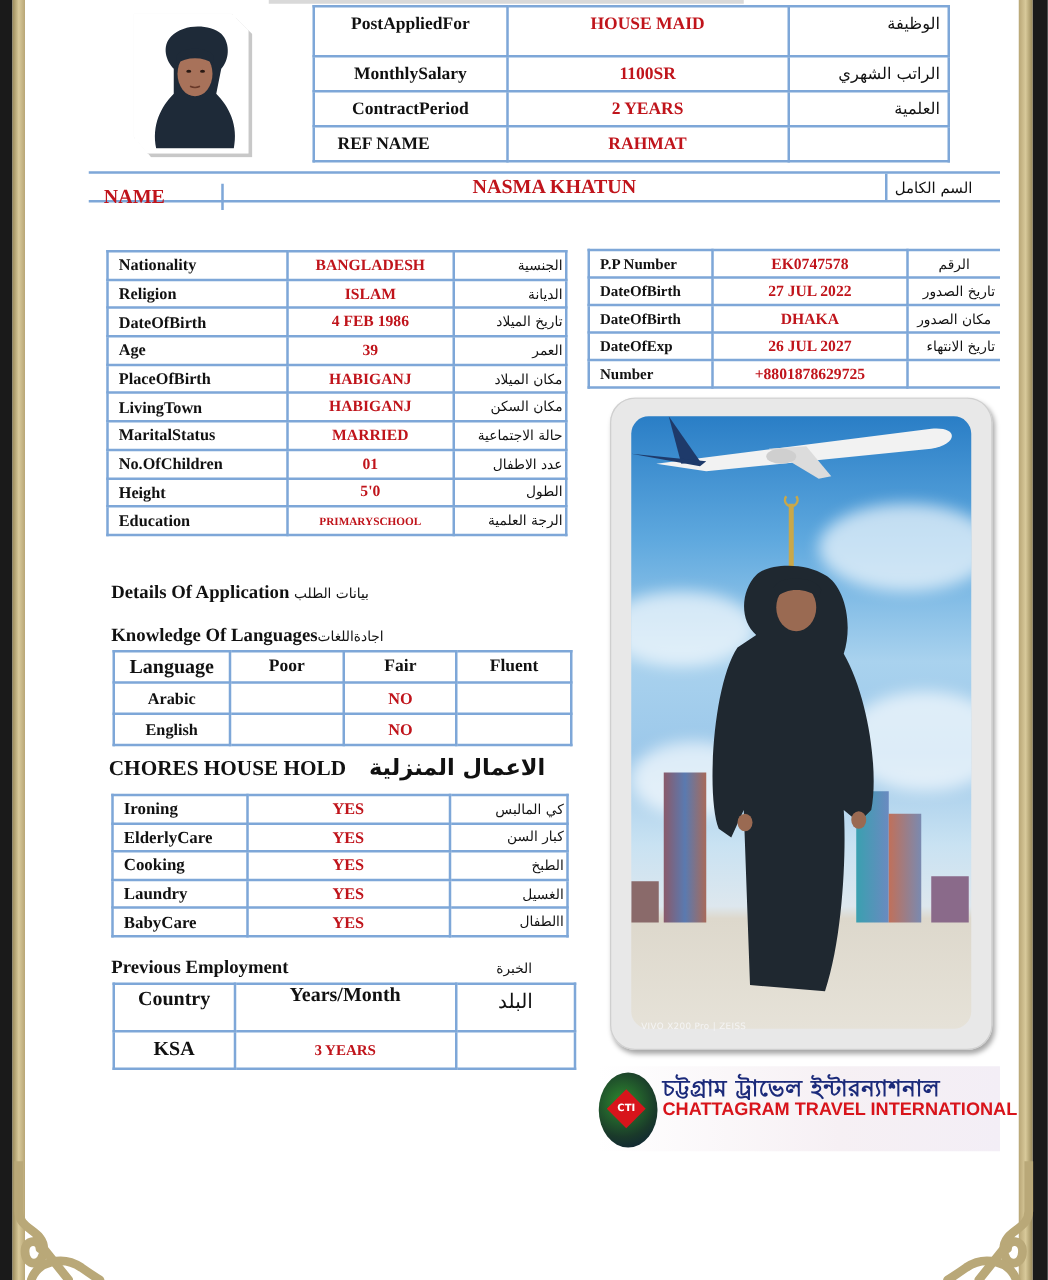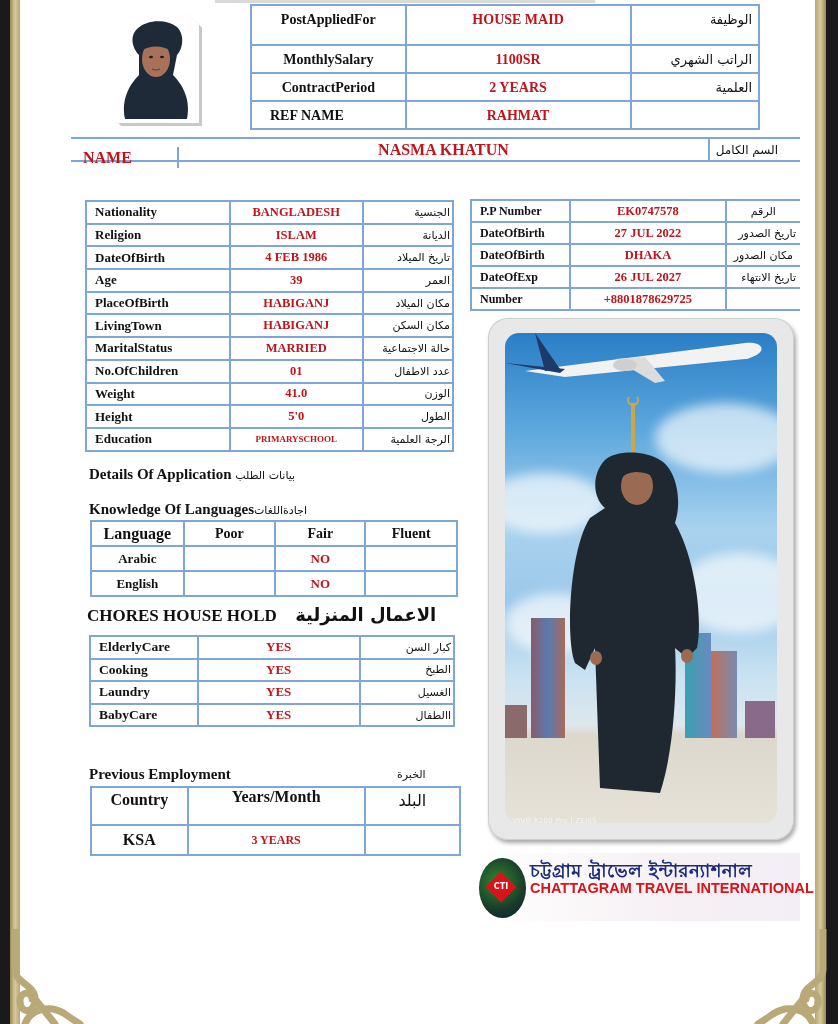--- a/index.html
+++ b/index.html
@@ -237,25 +237,20 @@
         <td class="lbl">MaritalStatus</td>
         <td class="val">MARRIED</td>
         <td class="ar">حالة الاجتماعية</td>
       </tr>
   <tr>
         <td class="lbl">No.OfChildren</td>
         <td class="val">01</td>
         <td class="ar">عدد الاطفال</td>
       </tr>
   <tr>
-        <td class="lbl">Weight</td>
-        <td class="val">41.0</td>
-        <td class="ar">الوزن</td>
-      </tr>
-  <tr>
         <td class="lbl">Height</td>
         <td class="val">5'0</td>
         <td class="ar">الطول</td>
       </tr>
   <tr>
         <td class="lbl">Education</td>
         <td class="val small">PRIMARYSCHOOL</td>
         <td class="ar">الرجة العلمية</td>
       </tr>
 </tbody>
@@ -323,20 +318,25 @@
 </tbody>
   </table>
 
 <div class="heading" style="left:87px; top:604px; font-size:17px;">
   <span>CHORES HOUSE HOLD</span>
   <span style="font-family:'DejaVu Sans',sans-serif; font-size:18px; margin-left:14px;">الاعمال المنزلية</span>
 </div>
 
 <table class="t-chores">
   <tbody>
+      <tr>
+        <td class="lbl">Ironing</td>
+        <td class="val">YES</td>
+        <td class="ar">كي المالبس</td>
+      </tr>
   <tr>
         <td class="lbl">ElderlyCare</td>
         <td class="val">YES</td>
         <td class="ar">كبار السن</td>
       </tr>
   <tr>
         <td class="lbl">Cooking</td>
         <td class="val">YES</td>
         <td class="ar">الطبخ</td>
       </tr>

